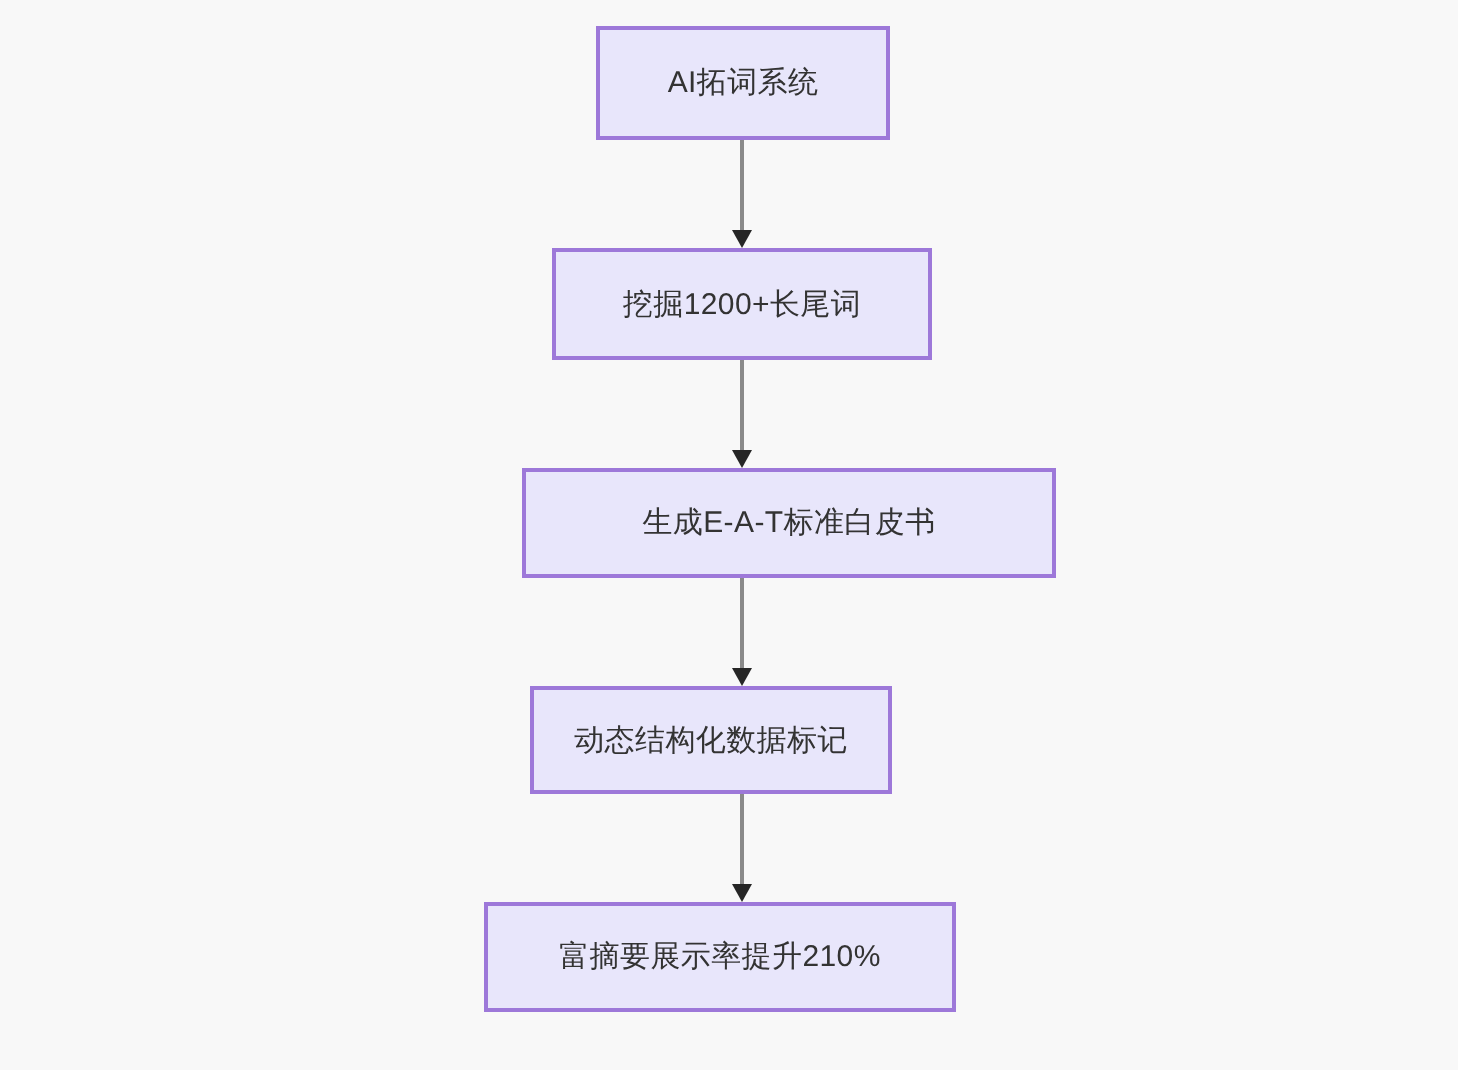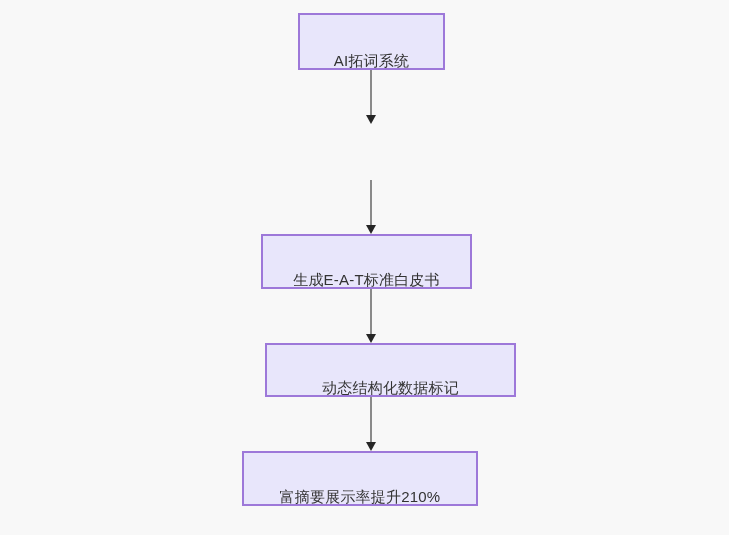--- a/index.html
+++ b/index.html
@@ -19,38 +19,38 @@
     width: 729px;
     height: 535px;
   }
 
   .node {
     position: absolute;
     box-sizing: border-box;
     background: #e8e6fb;
     border: 2px solid #9d78d9;
     display: flex;
-    align-items: flex-end;
+    align-items: center;
     justify-content: center;
     color: #333333;
     font-size: 15px;
     line-height: 1;
     letter-spacing: 0.2px;
     white-space: nowrap;
   }
 
   .node-label {
     display: block;
   }
 
   
   #node-1 { left: 298px; top: 13px;  width: 147px; height: 57px; }
   #node-2 { left: 276px; top: 124px; width: 190px; height: 56px; }
-  #node-3 { left: 261px; top: 234px; width: 211px; height: 55px; }
-  #node-4 { left: 265px; top: 343px; width: 251px; height: 54px; }
+  #node-3 { left: 261px; top: 234px; width: 267px; height: 55px; }
+  #node-4 { left: 265px; top: 343px; width: 181px; height: 54px; }
   #node-5 { left: 242px; top: 451px; width: 236px; height: 55px; }
 
   
   .edge {
     position: absolute;
     left: 366px;
     width: 10px;
   }
   .edge .stem {
     position: absolute;
@@ -86,20 +86,23 @@
 
   <div class="node" id="node-1">
     <span class="node-label">AI拓词系统</span>
   </div>
 
   <div class="edge" id="edge-1">
     <span class="stem"></span>
     <span class="head"></span>
   </div>
 
+  <div class="node" id="node-2">
+    <span class="node-label">挖掘1200+长尾词</span>
+  </div>
 
   <div class="edge" id="edge-2">
     <span class="stem"></span>
     <span class="head"></span>
   </div>
 
   <div class="node" id="node-3">
     <span class="node-label">生成E-A-T标准白皮书</span>
   </div>
 

